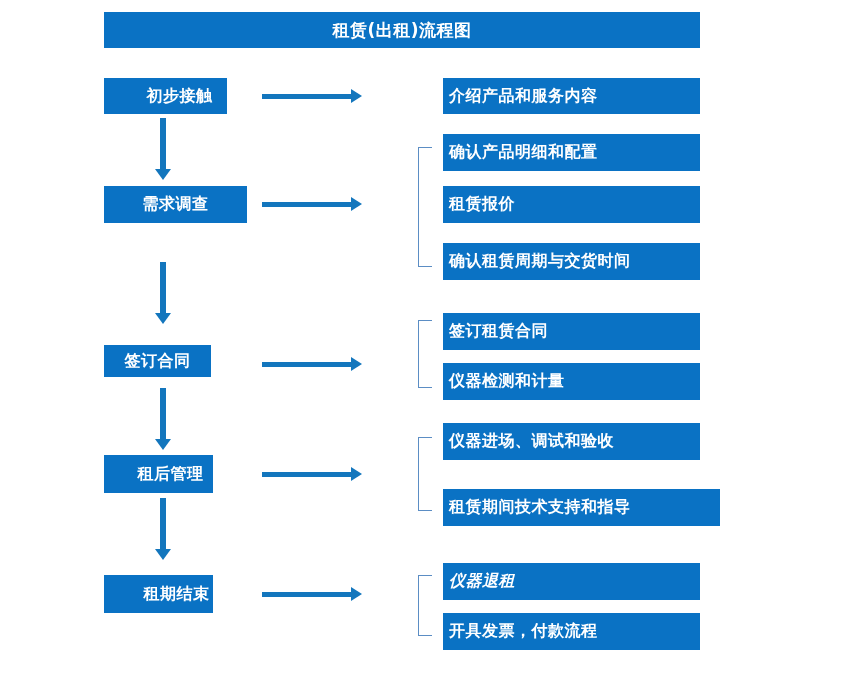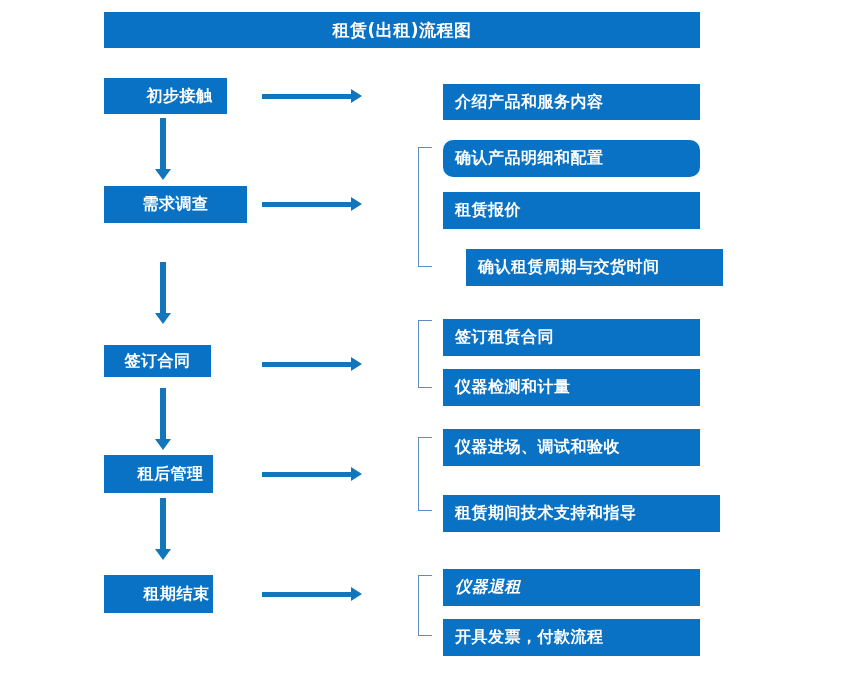--- a/index.html
+++ b/index.html
@@ -49,22 +49,21 @@
     box-sizing: border-box;
     letter-spacing: 0.5px;
     white-space: nowrap;
   }
   .box.stage {
     justify-content: center;
     padding: 0 8px;
   }
   .box.detail {
     justify-content: flex-start;
-    padding-left: 12px;
-    margin-top: 6px;
+    padding-left: 6px;
   }
 
   
   .h-arrow {
     position: absolute;
     height: 14px;
   }
   .h-arrow .shaft {
     position: absolute;
     left: 0;
@@ -144,25 +143,25 @@
     <div class="head"></div>
   </div>
 
   <div class="v-arrow" style="left:155px; top:262px; height:62px;">
     <div class="shaft" style="height:51px;"></div>
     <div class="head"></div>
   </div>
 
   <div class="bracket" style="left:418px; top:147px; width:14px; height:120px;"></div>
 
-  <div class="box detail" style="left:443px; top:134px; width:257px; height:37px;border-radius:10px;">确认产品明细和配置</div>
+  <div class="box detail" style="left:443px; top:134px; width:257px; height:37px;">确认产品明细和配置</div>
 
   <div class="box detail" style="left:443px; top:186px; width:257px; height:37px;">租赁报价</div>
 
-  <div class="box detail" style="left:466px; top:243px; width:257px; height:37px;">确认租赁周期与交货时间</div>
+  <div class="box detail" style="left:443px; top:243px; width:257px; height:37px;">确认租赁周期与交货时间</div>
 
   <div class="box stage" style="left:104px; top:345px; width:107px; height:32px;">签订合同</div>
 
   <div class="h-arrow" style="left:262px; top:357px; width:100px;">
     <div class="shaft" style="width:90px;"></div>
     <div class="head"></div>
   </div>
 
   <div class="v-arrow" style="left:155px; top:388px; height:62px;">
     <div class="shaft" style="height:51px;"></div>

